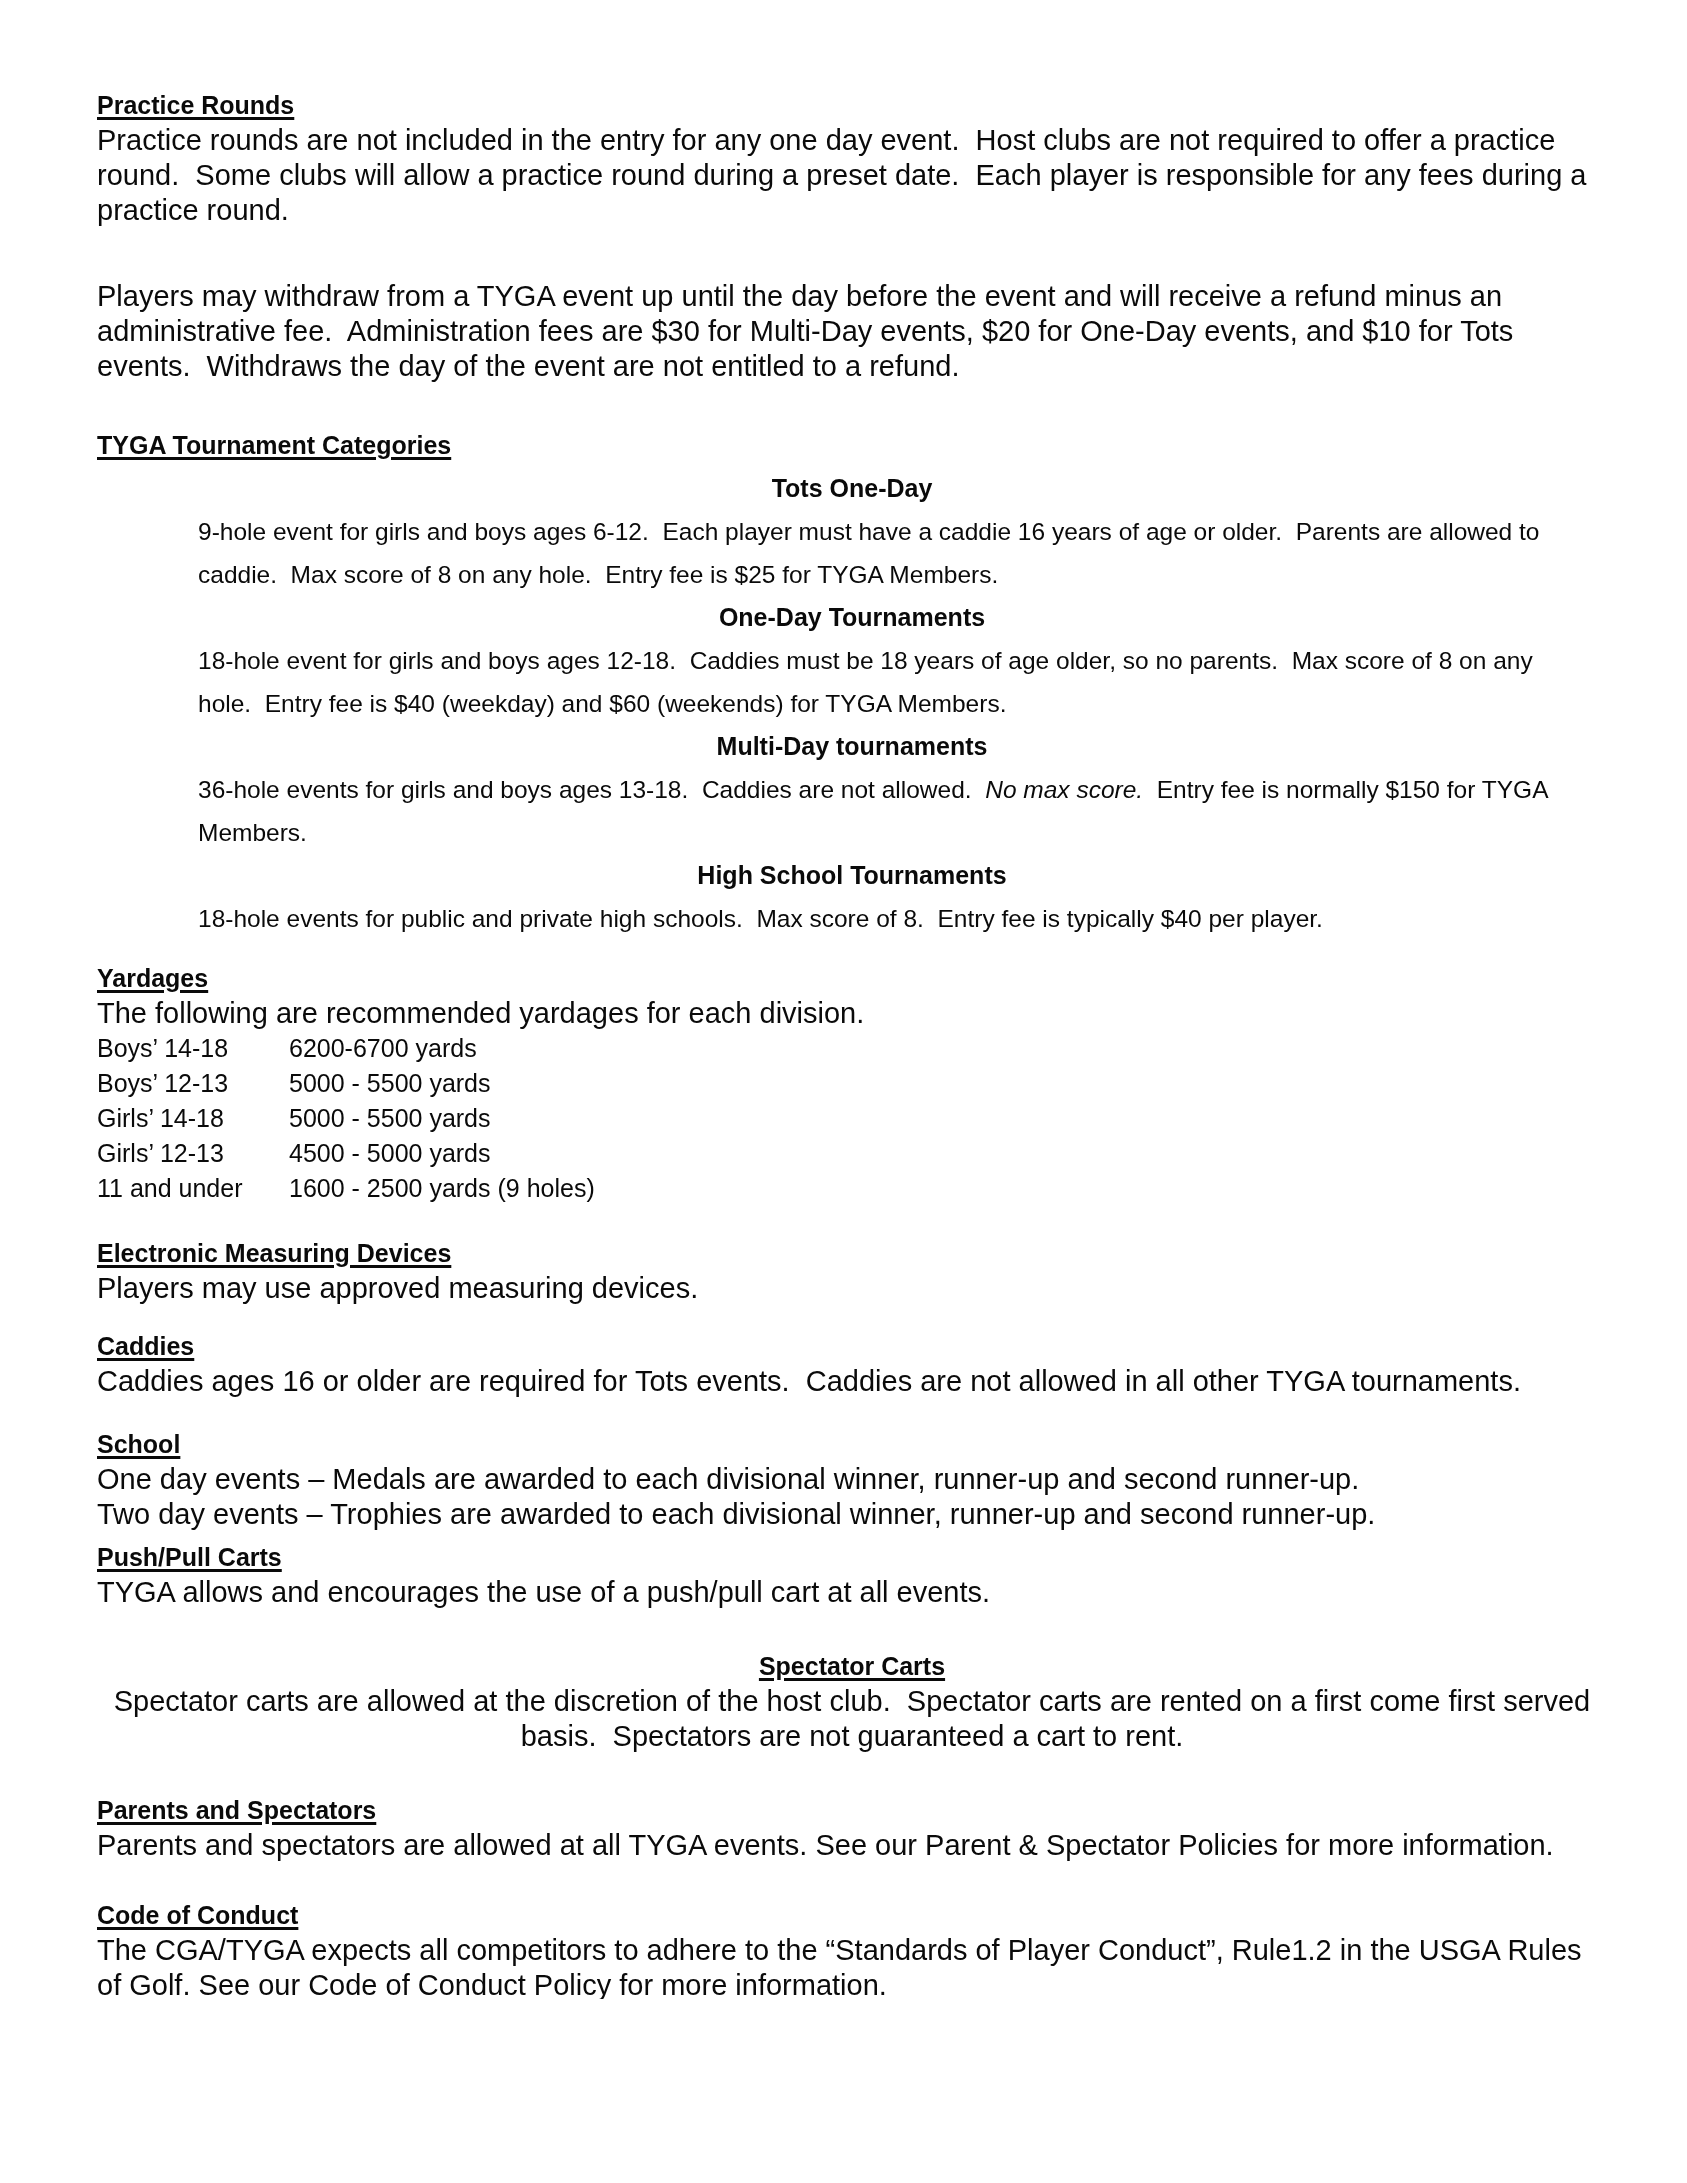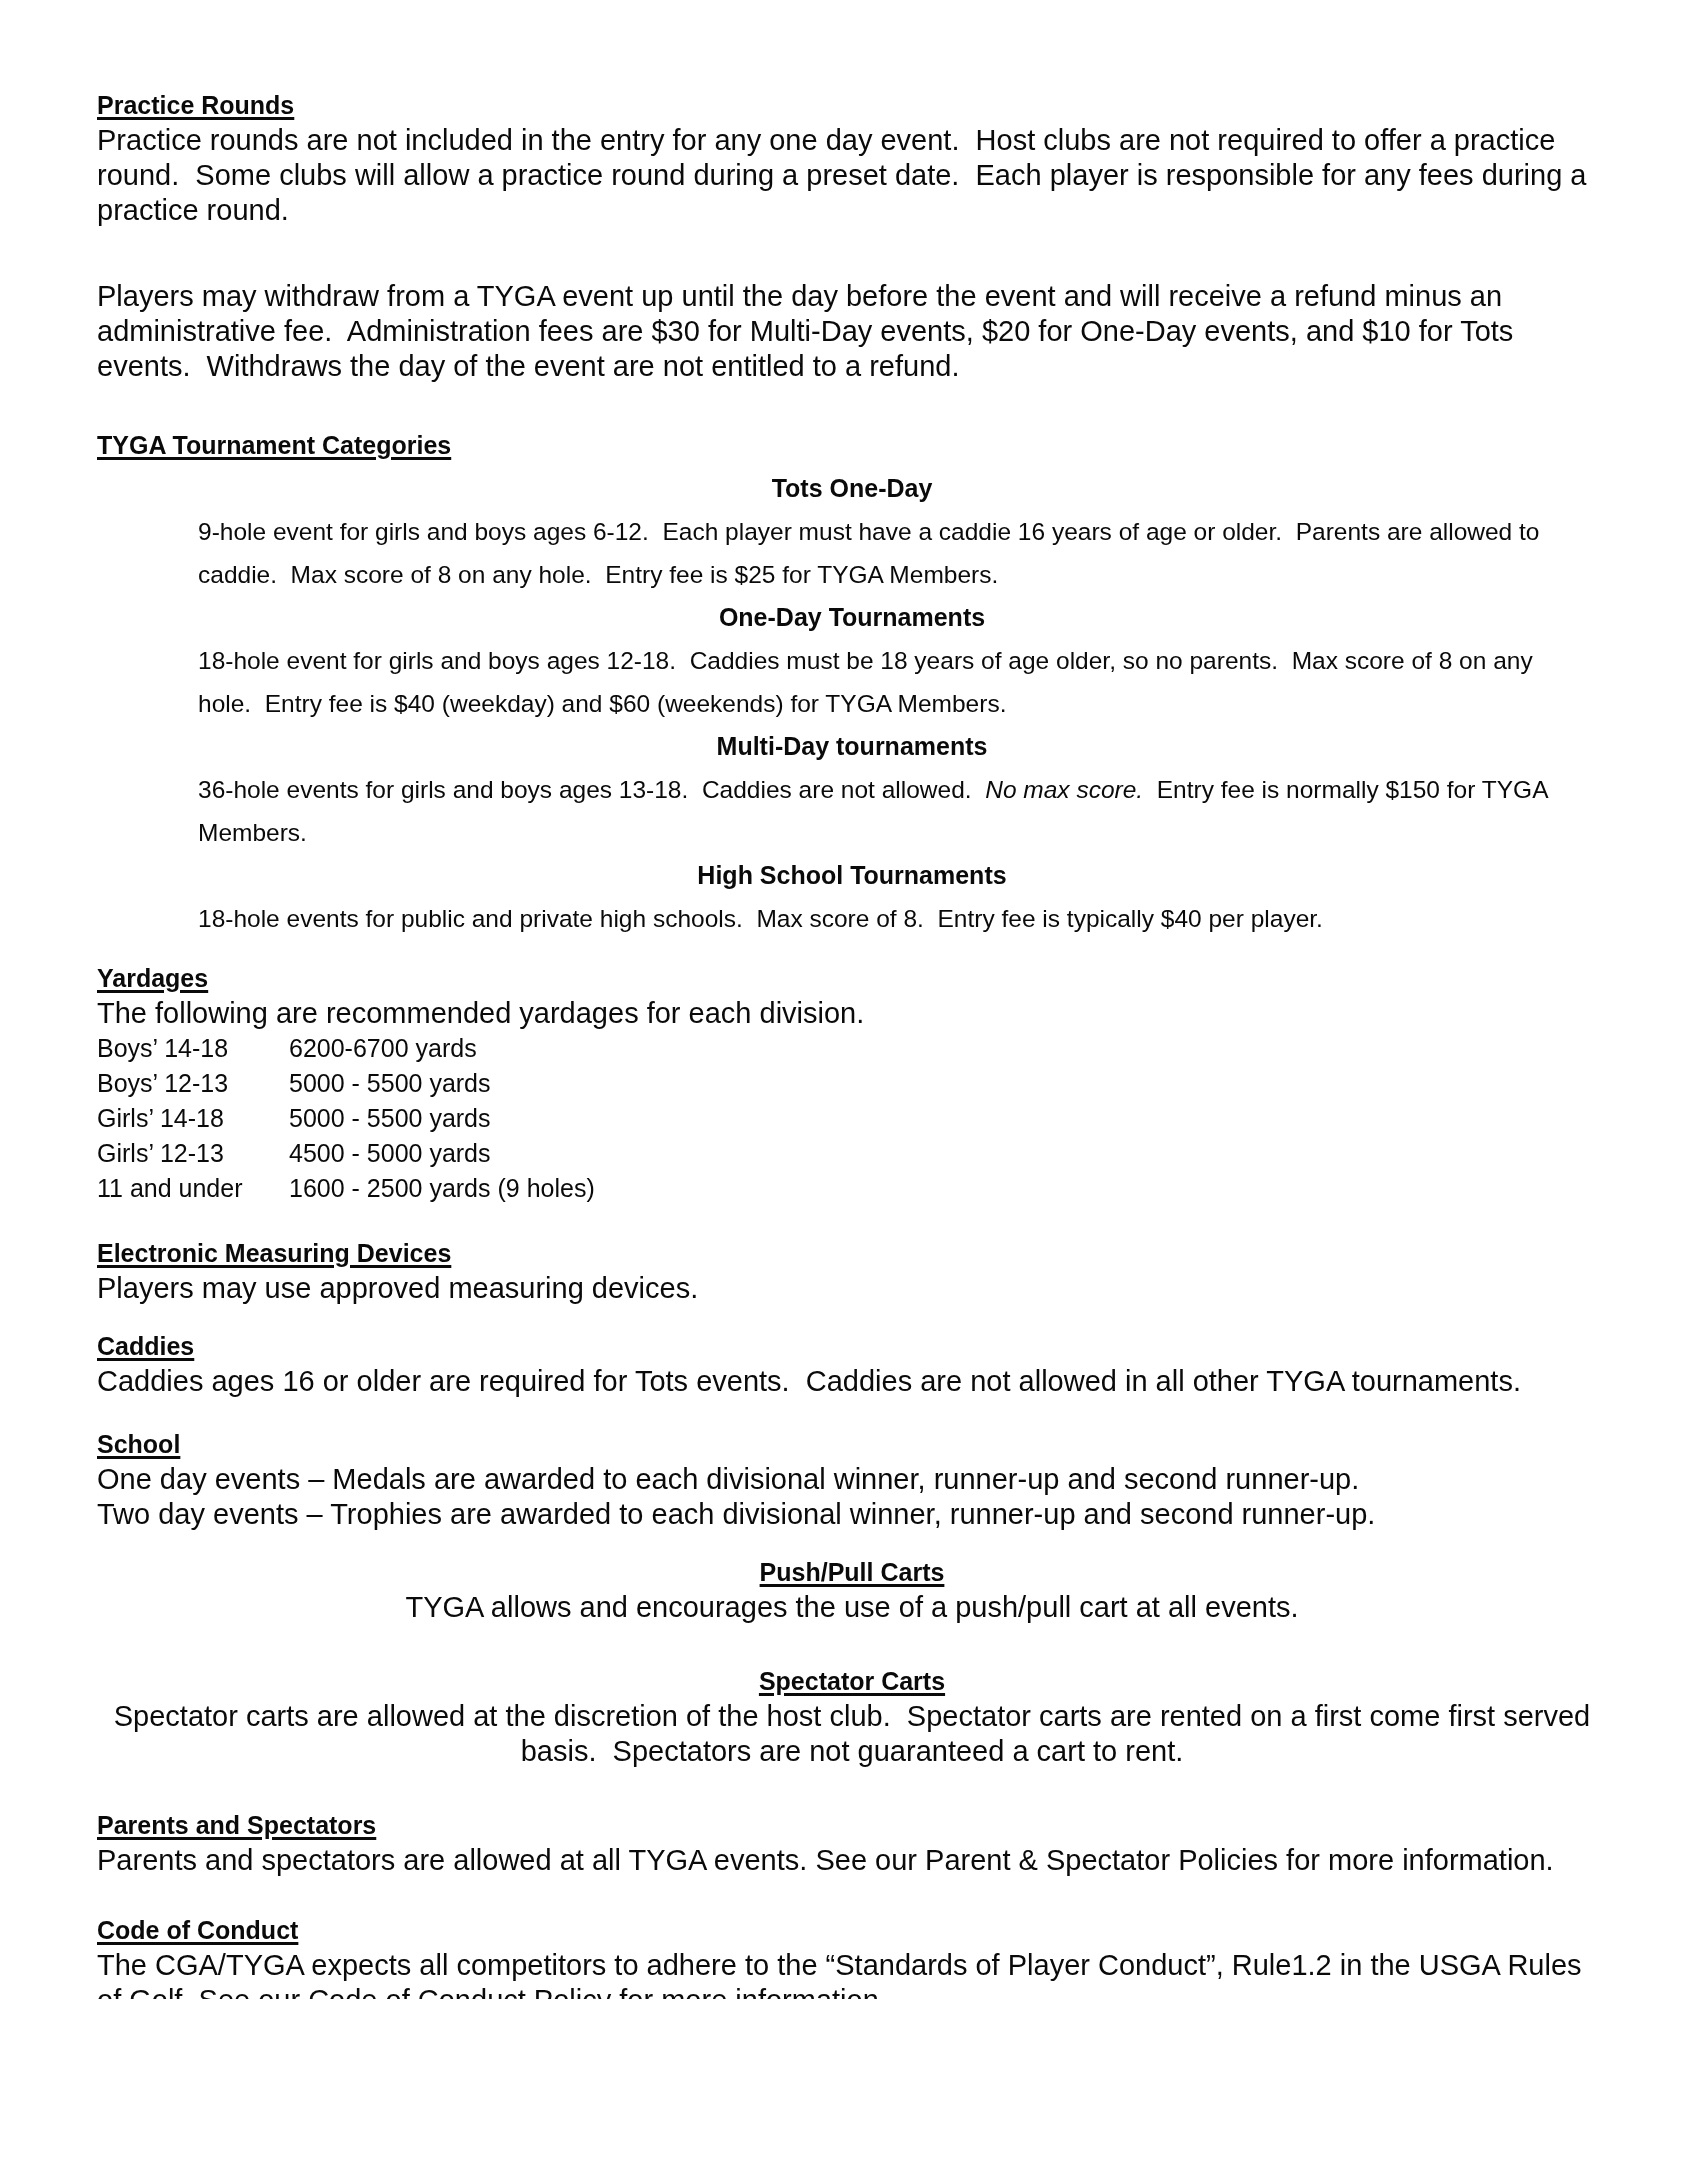--- a/index.html
+++ b/index.html
@@ -19,21 +19,21 @@
     overflow: hidden;
   }
   .sec { margin-top: 40px; }
   .sec:first-child { margin-top: 0; }
   .sec-withdrawals { margin-top: 51px; }
   .sec-tyga        { margin-top: 40px; }
   .sec-yardages    { margin-top: 21px; }
   .sec-emd         { margin-top: 30px; }
   .sec-caddies     { margin-top: 23px; }
   .sec-prizes      { margin-top: 28px; }
-  .sec-push        { margin-top: 23px; text-align: center; }
+  .sec-push        { margin-top: 8px; }
   .sec-spectator   { margin-top: 39px; text-align: center; }
   .sec-parents     { margin-top: 39px; }
   .sec-code        { margin-top: 35px; }
 
   h2 {
     font-size: 25px;
     line-height: 35px;
     font-weight: 700;
     margin: 0;
     text-decoration: underline;

